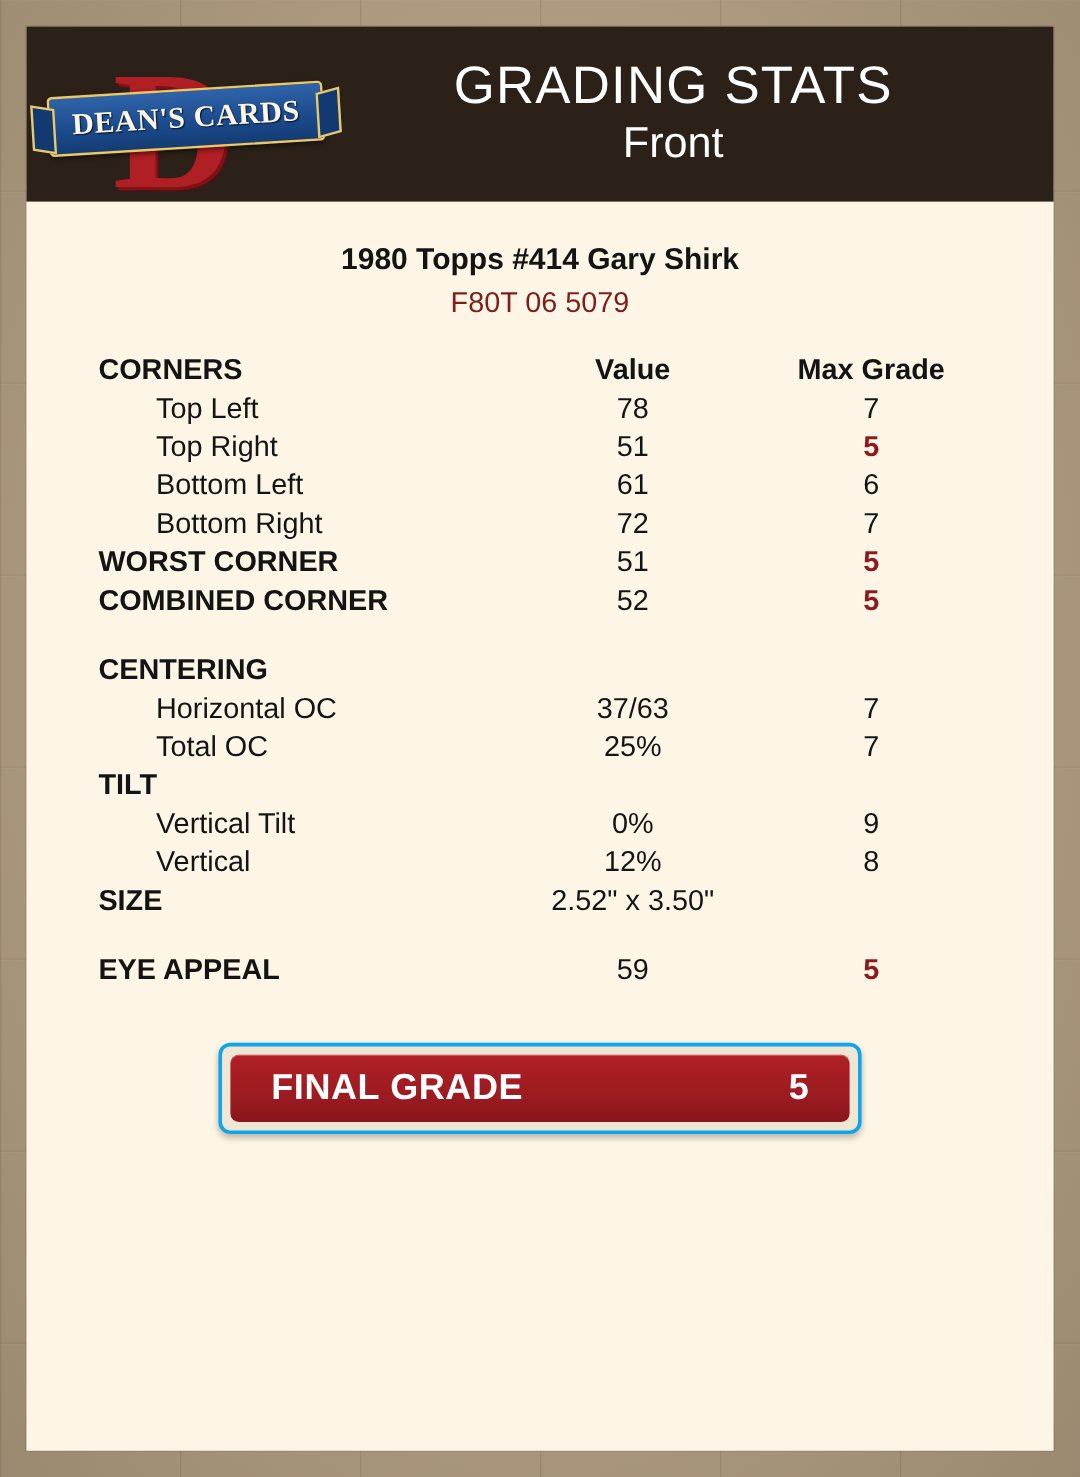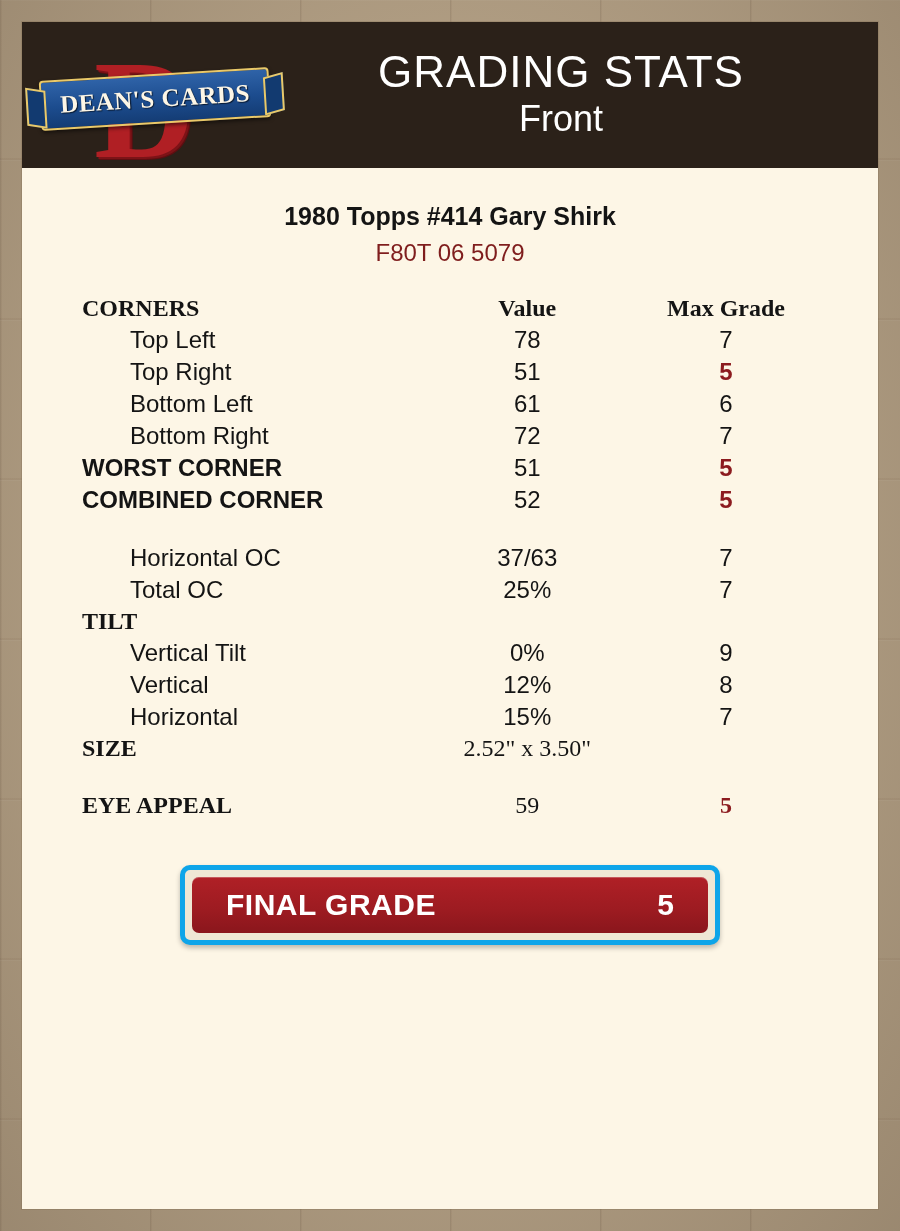--- a/index.html
+++ b/index.html
@@ -146,35 +146,35 @@
   }
   table.stats td {
     font-size: 24px;
     padding: 2px 0;
     vertical-align: baseline;
   }
   .col-label { width: 46%; }
   .col-value { width: 29%; text-align: center; }
   .col-grade { width: 25%; text-align: center; }
 
-  .sect-head td { font-weight: bold; font-size: 24px; padding-top: 4px; font-family: Liberation Serif, serif; }
+  .sect-head td { font-weight: bold; font-size: 24px; padding-top: 4px; }
   .sect-head .col-value,
   .sect-head .col-grade { font-weight: bold; }
   .indent { padding-left: 48px !important; }
   .bold { font-weight: bold; }
   .grade-hi { color: #8c1b1f; font-weight: bold; }
   .spacer td { height: 22px; padding: 0; }
   .size-value { text-align: center; }
 
   
   .final-wrap {
     margin: 44px auto 0 auto;
     width: 516px;
     background: #efe7d4;
-    border: 5px solid #0ea5e9;
+    border: 3px solid #0ea5e9;
     border-radius: 10px;
     padding: 7px;
     box-shadow: 0 3px 5px rgba(0,0,0,0.25);
   }
   .final-bar {
     background: linear-gradient(180deg, #b02026 0%, #9c1b21 60%, #8a161c 100%);
     border-radius: 7px;
     height: 56px;
     display: flex;
     align-items: center;
@@ -256,20 +256,25 @@
         <tr>
           <td class="col-label bold">COMBINED CORNER</td>
           <td class="col-value">52</td>
           <td class="col-grade grade-hi">5</td>
         </tr>
 
         <tr class="spacer">
             <td colspan="3"></td>
           </tr>
 
+        <tr class="sect-head">
+          <td class="col-label">CENTERING</td>
+          <td class="col-value"></td>
+          <td class="col-grade"></td>
+        </tr>
         <tr>
           <td class="col-label indent">Horizontal OC</td>
           <td class="col-value">37/63</td>
           <td class="col-grade">7</td>
         </tr>
         <tr>
           <td class="col-label indent">Total OC</td>
           <td class="col-value">25%</td>
           <td class="col-grade">7</td>
         </tr>
@@ -282,25 +287,20 @@
         <tr>
           <td class="col-label indent">Vertical Tilt</td>
           <td class="col-value">0%</td>
           <td class="col-grade">9</td>
         </tr>
 
         <tr>
           <td class="col-label indent">Vertical</td>
           <td class="col-value">12%</td>
           <td class="col-grade">8</td>
-        </tr>
-        <tr>
-          <td class="col-label indent">Horizontal</td>
-          <td class="col-value">15%</td>
-          <td class="col-grade">7</td>
         </tr>
 
         <tr class="sect-head">
           <td class="col-label">SIZE</td>
           <td class="col-value size-value" style="font-weight:normal">2.52" x 3.50"</td>
           <td class="col-grade"></td>
         </tr>
 
         <tr class="spacer">
             <td colspan="3"></td>

